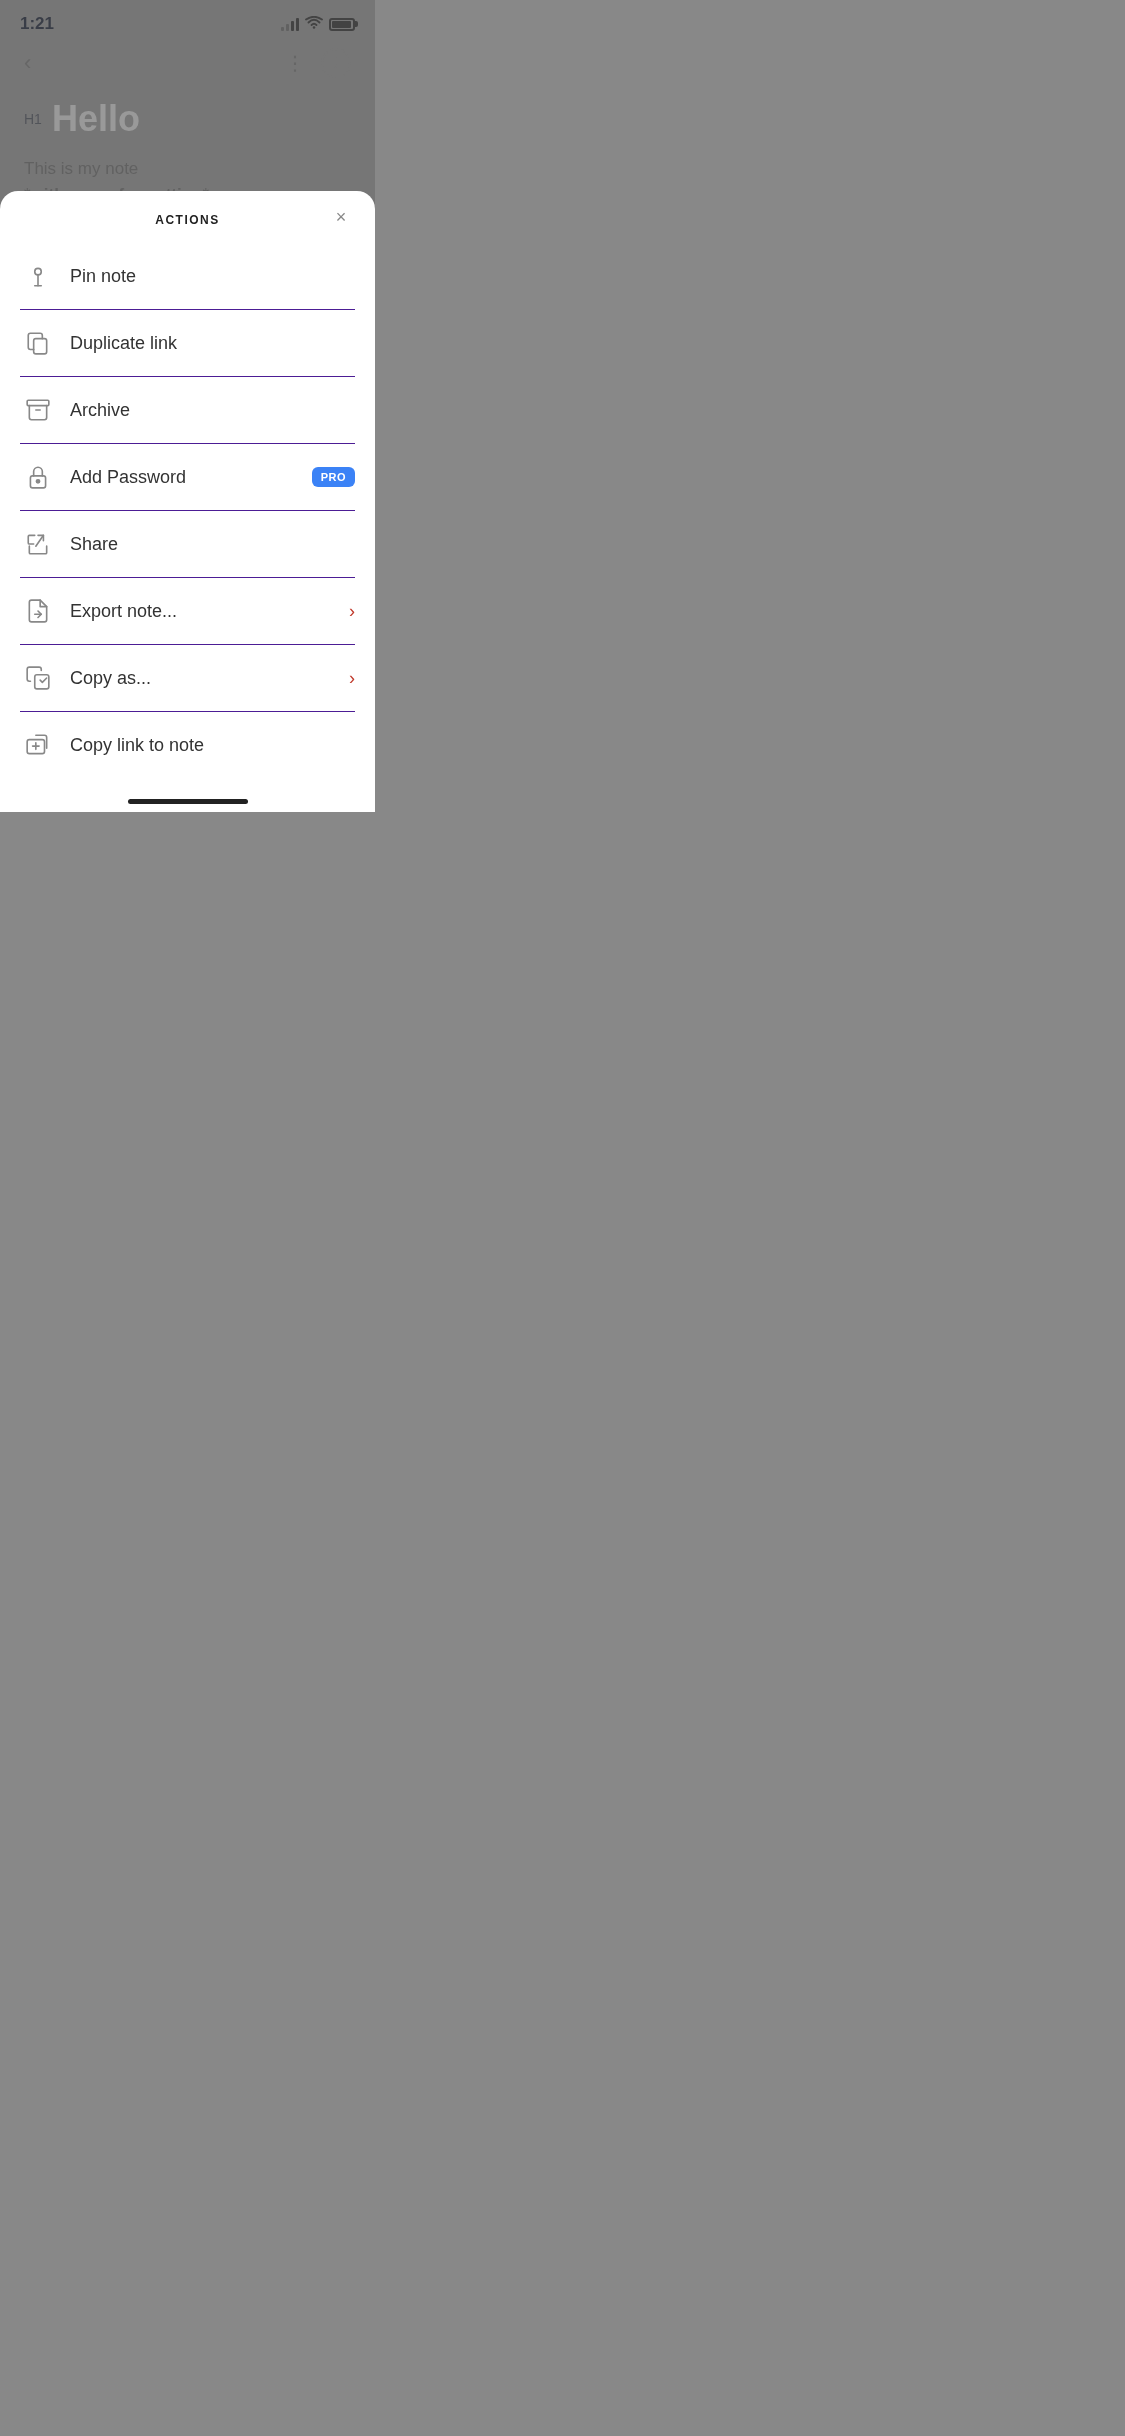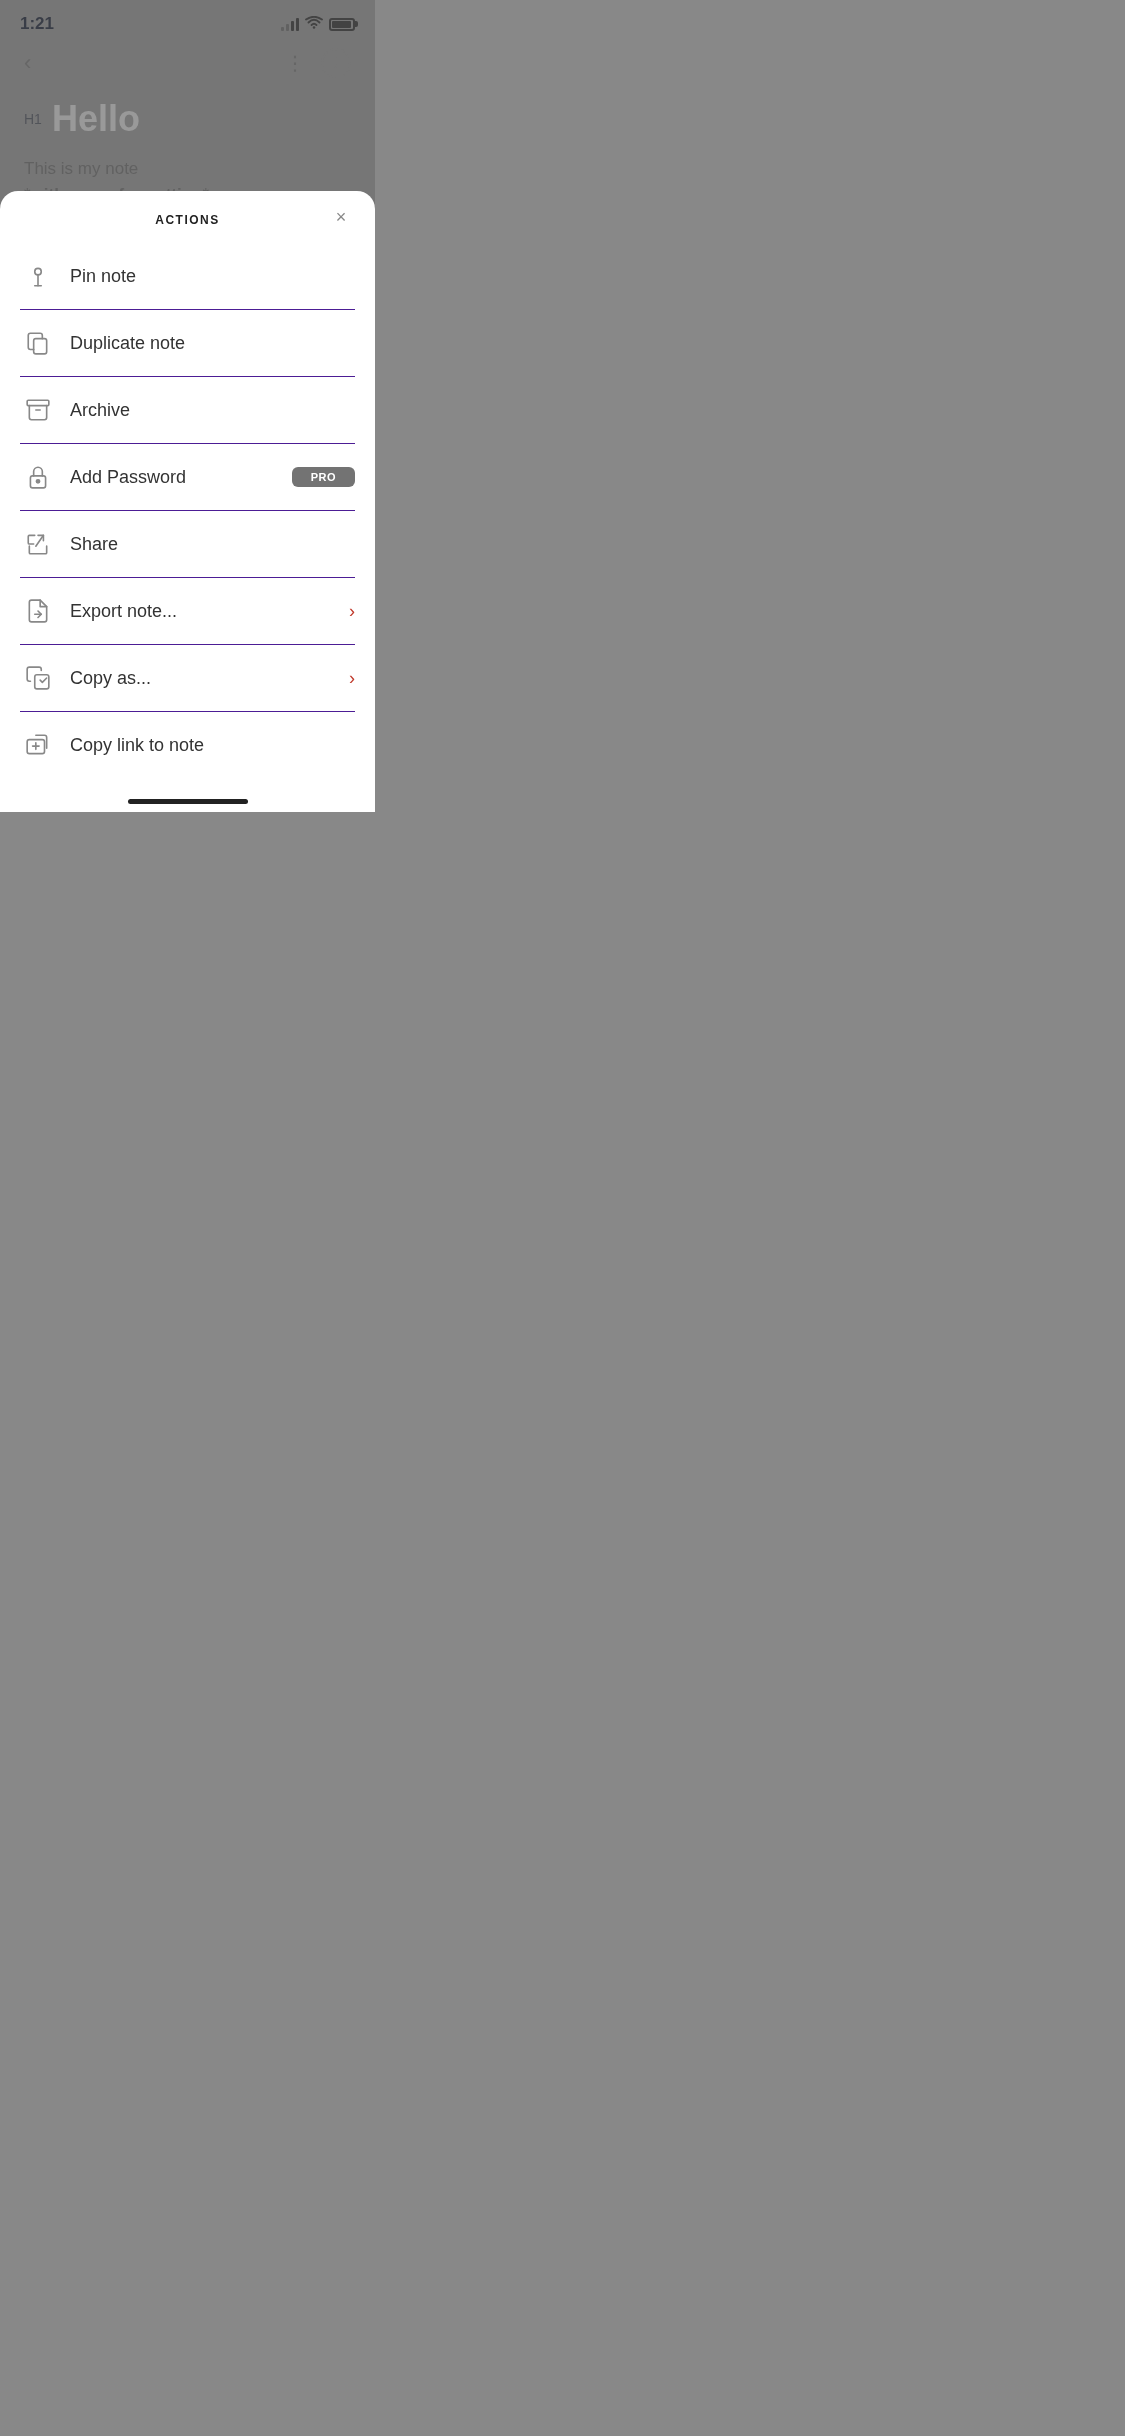--- a/index.html
+++ b/index.html
@@ -256,25 +256,25 @@
       stroke-linejoin: round;
     }
 
     .action-label {
       font-size: 18px;
       color: #333;
       flex: 1;
     }
 
     .pro-badge {
-      background: #737373;
+      background: #3b82f6;
       color: #fff;
       font-size: 11px;
       font-weight: 700;
-      padding: 4px 19px;
+      padding: 4px 9px;
       border-radius: 6px;
       letter-spacing: 0.5px;
     }
 
     .chevron-right {
       color: #c0392b;
       font-size: 18px;
       font-weight: 300;
     }
 
@@ -358,21 +358,21 @@
     </li>
 
 
     <li class="action-item">
       <div class="action-icon">
         <svg viewBox="0 0 24 24">
           <rect x="8" y="8" width="12" height="14" rx="2"></rect>
           <path d="M16 8V5a2 2 0 00-2-2H5a2 2 0 00-2 2v11a2 2 0 002 2h3"></path>
         </svg>
       </div>
-      <span class="action-label">Duplicate note</span>
+      <span class="action-label">Duplicate link</span>
     </li>
 
     <li class="action-item">
       <div class="action-icon">
         <svg viewBox="0 0 24 24">
           <rect x="2" y="3" width="20" height="5" rx="1"></rect>
           <path d="M4 8v11a2 2 0 002 2h12a2 2 0 002-2V8"></path>
           <path d="M10 12h4"></path>
         </svg>
       </div>

